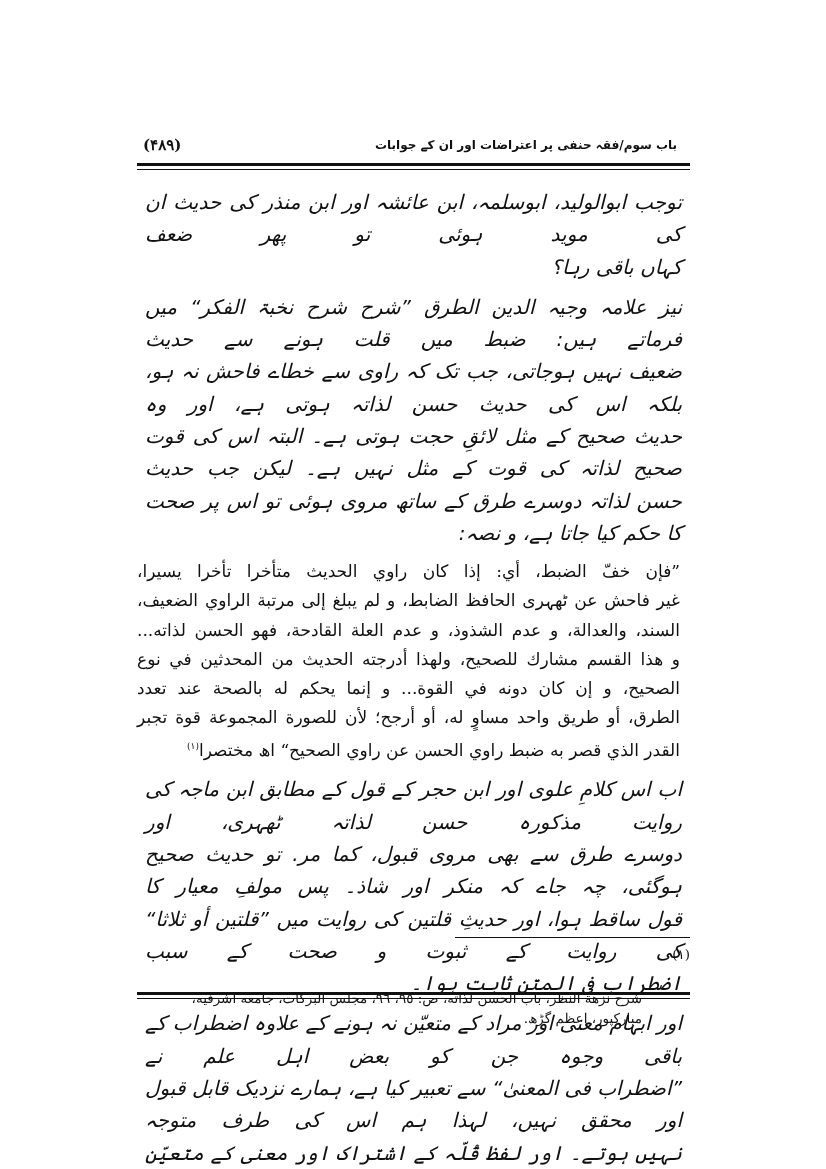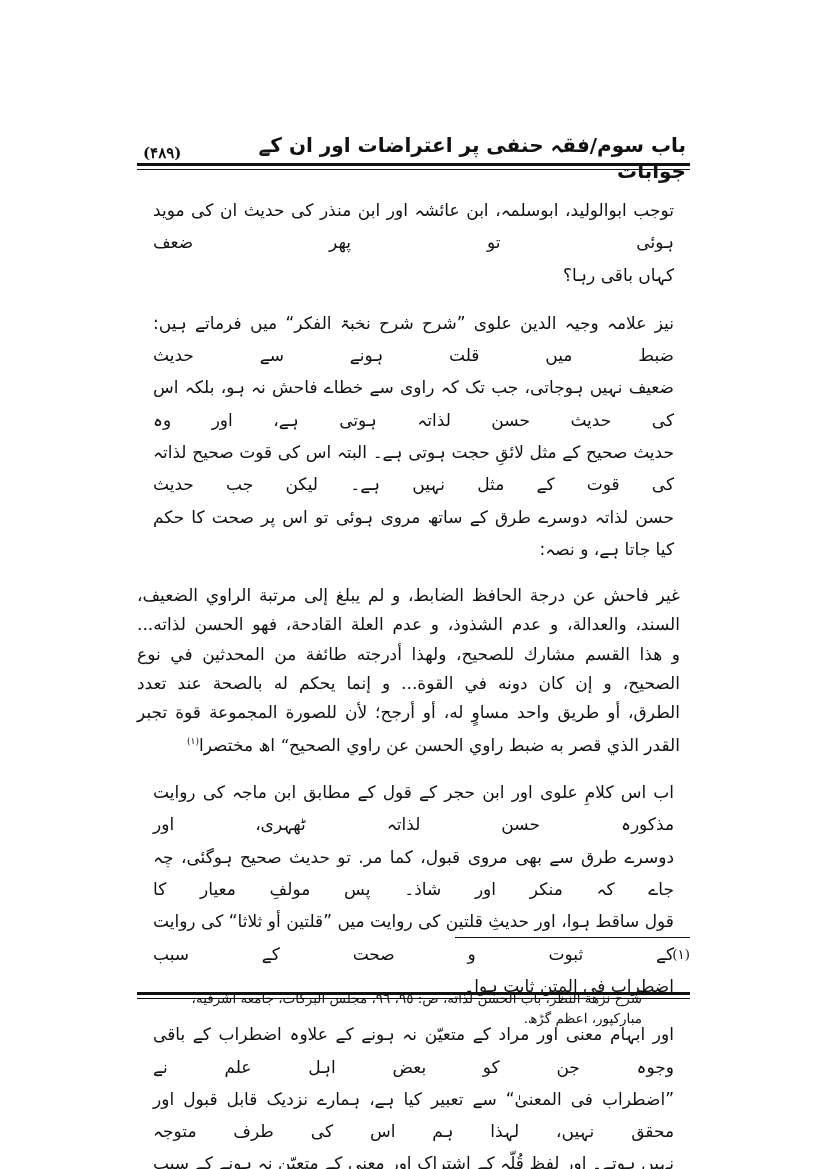--- a/index.html
+++ b/index.html
@@ -1,24 +1,24 @@
 <!DOCTYPE html>
 <html><head>
   <meta charset="utf-8">
   <style>
     html, body { margin: 0; padding: 0; background: #ffffff; }
     body { width: 826px; height: 1169px; position: relative; overflow: hidden; color: #111; }
     .page { position: absolute; left: 0; top: 0; width: 826px; height: 1169px; background: #fff; }
     .hdr { position: absolute; top: 132px; left: 137px; width: 553px; height: 26px; }
-    .hdr-title { position: absolute; right: 4px; top: 0; direction: rtl; font-family: "DejaVu Sans", sans-serif; font-weight: bold; font-size: 20px; line-height: 26px; margin-left: 48px; }
-    .hdr-page { position: absolute; left: 6px; top: 8px; font-family: "DejaVu Serif", serif; font-weight: bold; font-size: 15px; line-height: 26px; }
+    .hdr-title { position: absolute; right: 13px; top: 0; direction: rtl; font-family: "DejaVu Sans", sans-serif; font-weight: bold; font-size: 12px; line-height: 26px; margin-left: 48px; }
+    .hdr-page { position: absolute; left: 6px; top: 0; font-family: "DejaVu Serif", serif; font-weight: bold; font-size: 15px; line-height: 26px; }
     .rule-thick { position: absolute; left: 137px; width: 553px; height: 3px; background: #111; }
     .rule-thin  { position: absolute; left: 137px; width: 553px; height: 1px; background: #111; }
     .body { position: absolute; top: 178px; left: 137px; width: 553px; direction: rtl; text-align: justify; text-align-last: right; }
-    .ur { font-family: "DejaVu Sans", sans-serif; font-size: 17px; line-height: 32.3px; margin: 16px; }
+    .ur { font-family: "DejaVu Sans", sans-serif; font-size: 20px; line-height: 32.3px; margin: 8px; font-style: italic; }
     .ar { font-family: "DejaVu Serif", serif; font-size: 17px; line-height: 29.2px; margin: 0; text-indent: 10px; }
     .ln { display: block; text-align: justify; text-align-last: justify; }
     .ln.last { text-align-last: right; }
     .fn-sep { position: absolute; top: 937px; left: 455px; width: 235px; height: 1px; background: #111; }
     .fn { position: absolute; top: 944px; left: 137px; width: 553px; direction: rtl; font-family: "DejaVu Serif", serif; font-size: 13.5px; line-height: 20px; }
     .fn-num { position: absolute; right: 0; top: 0; width: 30px; text-align: right; }
     .fn-text { margin-right: 48px; display: block; margin-top: 44px; }
     sup { font-size: 9px; }
   </style>
 </head>
@@ -32,29 +32,30 @@
   </div>
   <div class="rule-thick" style="top:163px;"></div>
   <div class="rule-thin" style="top:169px;"></div>
 
   <div class="body">
     <p class="ur">
       <span class="ln">توجب ابوالولید، ابوسلمہ، ابن عائشہ اور ابن منذر کی حدیث ان کی موید ہوئی تو پھر ضعف</span>
       <span class="ln last">کہاں باقی رہا؟</span>
     </p>
     <p class="ur">
-      <span class="ln">نیز علامہ وجیہ الدین علوی ”شرح شرح نخبۃ الفکر“ میں فرماتے ہیں: ضبط میں قلت ہونے سے حدیث</span>
+      <span class="ln">نیز علامہ وجیہ الدین الطرق ”شرح شرح نخبۃ الفکر“ میں فرماتے ہیں: ضبط میں قلت ہونے سے حدیث</span>
       <span class="ln">ضعیف نہیں ہوجاتی، جب تک کہ راوی سے خطاے فاحش نہ ہو، بلکہ اس کی حدیث حسن لذاتہ ہوتی ہے، اور وہ</span>
       <span class="ln">حدیث صحیح کے مثل لائقِ حجت ہوتی ہے۔ البتہ اس کی قوت صحیح لذاتہ کی قوت کے مثل نہیں ہے۔ لیکن جب حدیث</span>
       <span class="ln last">حسن لذاتہ دوسرے طرق کے ساتھ مروی ہوئی تو اس پر صحت کا حکم کیا جاتا ہے، و نصہ:</span>
     </p>
     <p class="ar">
-      <span class="ln">غير فاحش عن درجة الحافظ الضابط، و لم يبلغ إلى مرتبة الراوي الضعيف،</span>
+      <span class="ln">”فإن خفّ الضبط، أي: إذا كان راوي الحديث متأخرا تأخرا يسيرا،</span>
+      <span class="ln">غير فاحش عن ٹھہری الحافظ الضابط، و لم يبلغ إلى مرتبة الراوي الضعيف،</span>
       <span class="ln">السند، والعدالة، و عدم الشذوذ، و عدم العلة القادحة، فهو الحسن لذاته...</span>
-      <span class="ln">و هذا القسم مشارك للصحيح، ولهذا أدرجته طائفة من المحدثين في نوع</span>
+      <span class="ln">و هذا القسم مشارك للصحيح، ولهذا أدرجته الحديث من المحدثين في نوع</span>
       <span class="ln">الصحيح، و إن كان دونه في القوة... و إنما يحكم له بالصحة عند تعدد</span>
       <span class="ln">الطرق، أو طريق واحد مساوٍ له، أو أرجح؛ لأن للصورة المجموعة قوة تجبر</span>
       <span class="ln last"><span>القدر الذي قصر به ضبط راوي الحسن عن راوي الصحيح“ اھ مختصرا</span><sup>(۱)</sup></span>
     </p>
     <p class="ur">
       <span class="ln">اب اس کلامِ علوی اور ابن حجر کے قول کے مطابق ابن ماجہ کی روایت مذکورہ حسن لذاتہ ٹھہری، اور</span>
       <span class="ln">دوسرے طرق سے بھی مروی قبول، کما مر. تو حدیث صحیح ہوگئی، چہ جاے کہ منکر اور شاذ۔ پس مولفِ معیار کا</span>
       <span class="ln">قول ساقط ہوا، اور حدیثِ قلتین کی روایت میں ”قلتين أو ثلاثا“ کی روایت کے ثبوت و صحت کے سبب</span>
       <span class="ln last">اضطراب فی المتن ثابت ہوا۔</span>
     </p>

